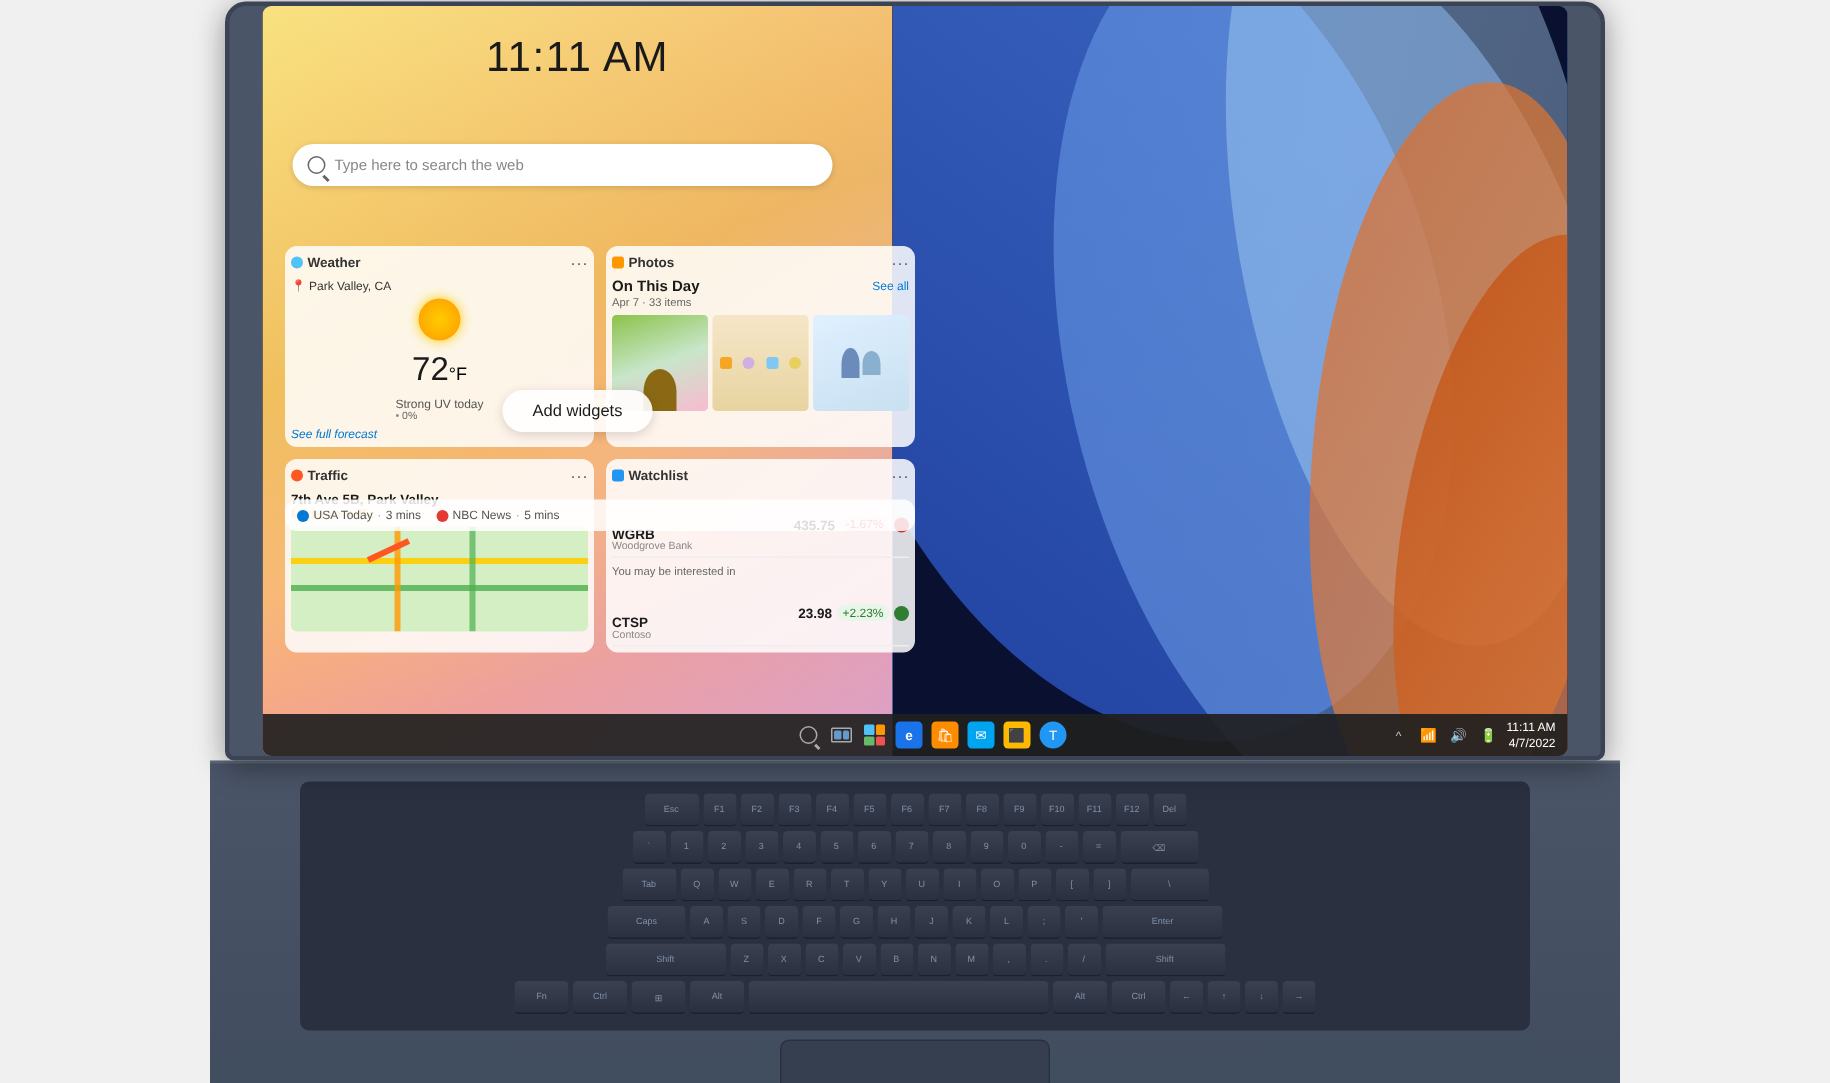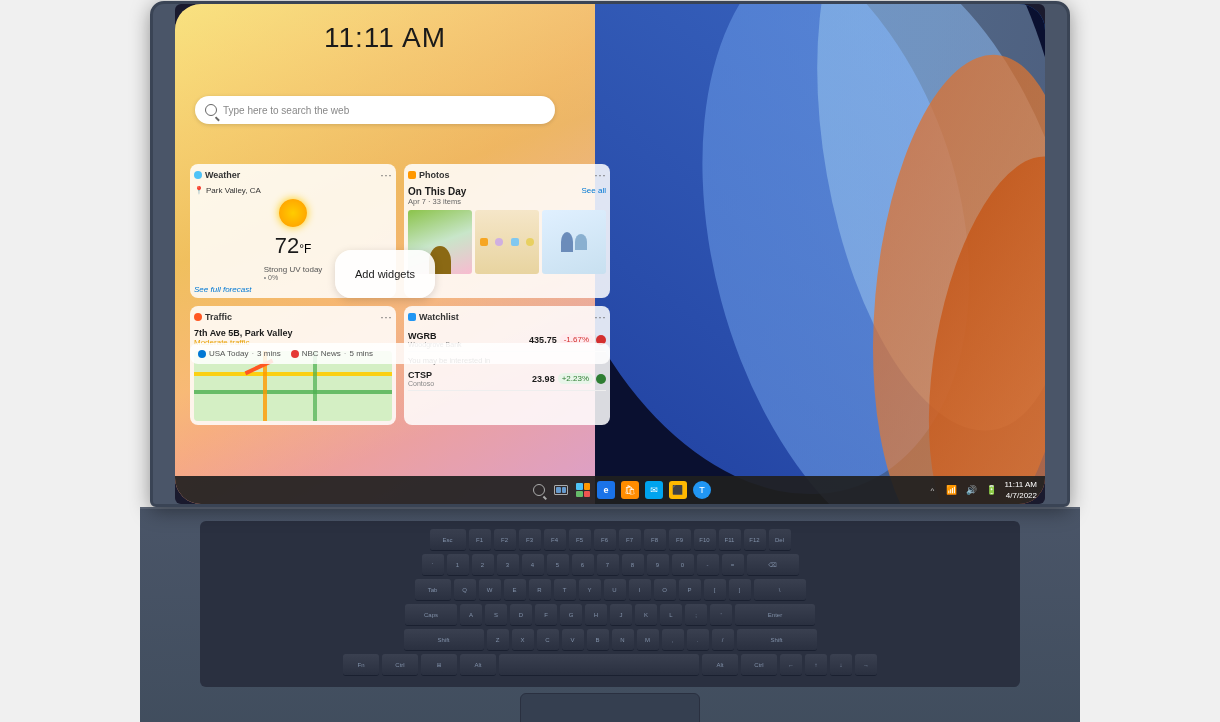--- a/index.html
+++ b/index.html
@@ -61,21 +61,20 @@
       align-items: center;
       justify-content: center;
     }
 
     
     .screen {
       width: 100%;
       height: 100%;
       position: relative;
       overflow: hidden;
-      border-radius: 26px;
     }
 
     
     .widgets-panel {
       position: absolute;
       left: 0;
       top: 0;
       width: 420px;
       height: 100%;
       background: linear-gradient(160deg, #f5e6a0 0%, #f0d080 20%, #e8c060 40%, #f5c080 60%, #f0a0a0 80%, #e8a0c0 100%);
@@ -351,20 +350,21 @@
       display: flex;
       align-items: center;
       justify-content: space-between;
       padding: 3px 0;
       border-bottom: 1px solid #eee;
     }
     .stock-name {
       font-size: 9px;
       font-weight: 700;
       color: #1a1a1a;
+      margin-top: 20px;
     }
     .stock-company {
       font-size: 7px;
       color: #888;
     }
     .stock-price {
       font-size: 9px;
       font-weight: 600;
       color: #1a1a1a;
     }
@@ -402,21 +402,21 @@
 
     
     .add-widgets-btn {
       position: absolute;
       bottom: 75px;
       left: 50%;
       transform: translateX(-50%);
       background: rgba(255,255,255,0.9);
       border: none;
       border-radius: 16px;
-      padding: 18px 20px;
+      padding: 8px 20px;
       font-size: 11px;
       color: #1a1a1a;
       cursor: pointer;
       white-space: nowrap;
       z-index: 10;
       box-shadow: 0 2px 8px rgba(0,0,0,0.15);
     }
 
     
     .top-stories {

